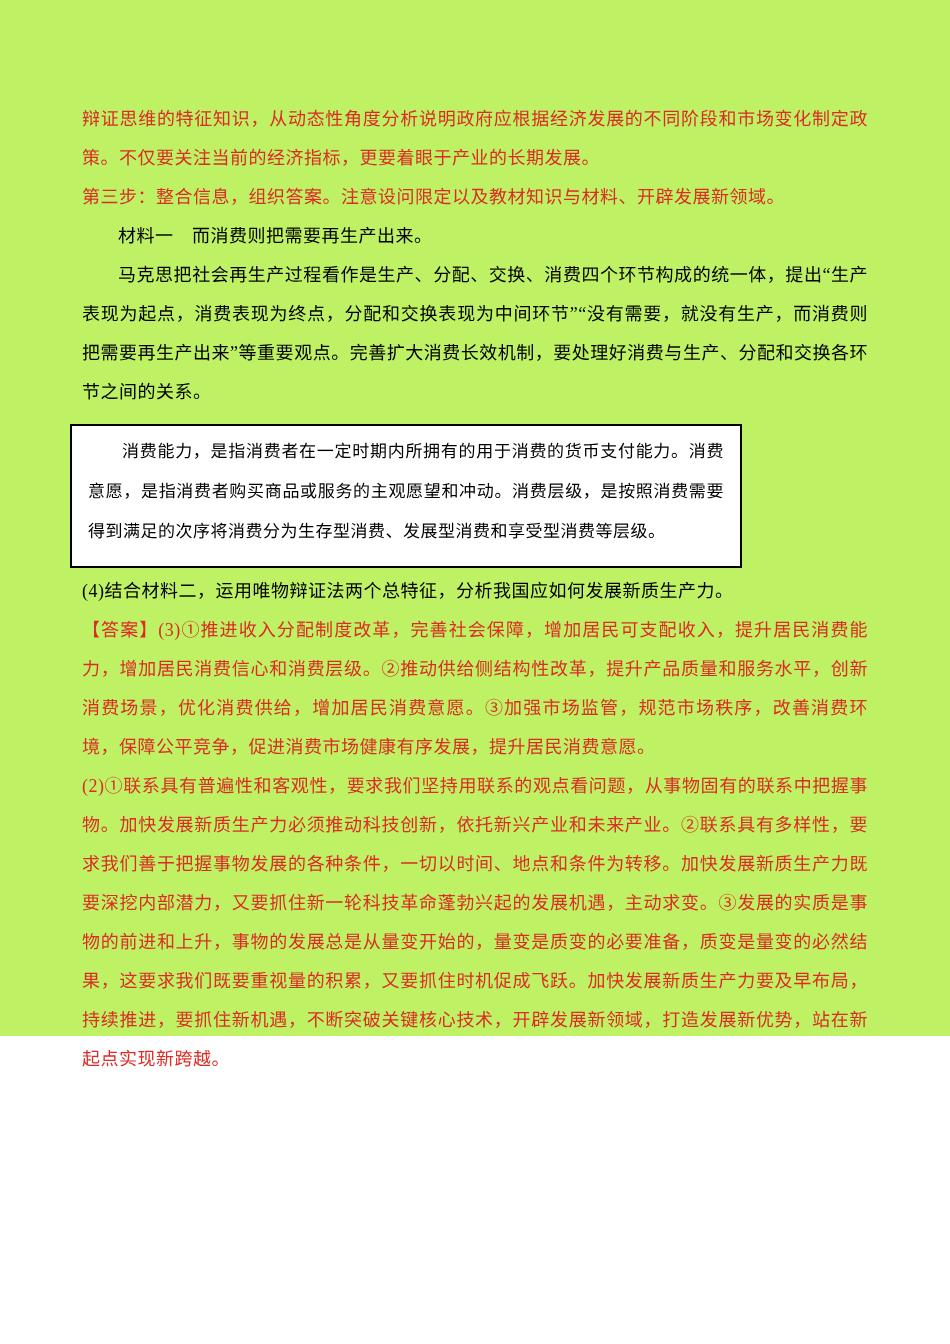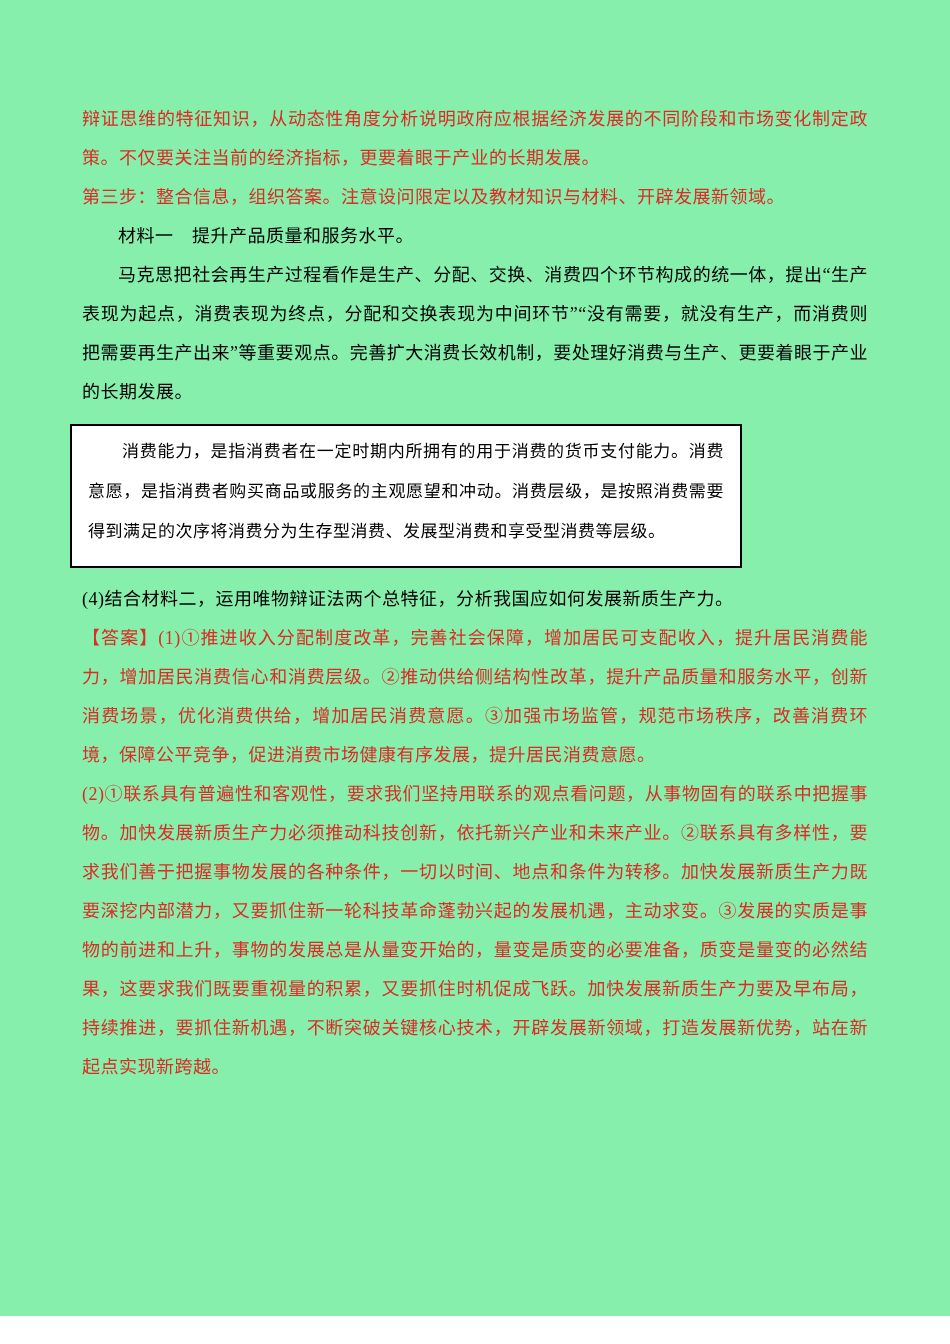--- a/index.html
+++ b/index.html
@@ -10,23 +10,23 @@
   body {
     width: 950px;
     height: 1344px;
     overflow: hidden;
     font-family: "Liberation Serif", "DejaVu Serif", serif;
     color: #000000;
   }
   .page {
     box-sizing: border-box;
     width: 950px;
-    height: 1316px;
+    height: 1036px;
     padding: 100px 82px 0 82px;
-    background: #86efac;
+    background: #bef264;
   }
   .para {
     margin: 0;
     font-size: 18px;
     line-height: 39px;
     text-align: justify;
     letter-spacing: 0.5px;
   }
   .indent {
     text-indent: 2em;
@@ -34,50 +34,50 @@
   .red {
     color: #dd2b26;
   }
   .kai {
     
     font-family: "Liberation Serif", "DejaVu Serif", serif;
   }
   .textbox {
     box-sizing: border-box;
     width: 672px;
-    margin: 12px 0 12px -12px;
+    margin: 12px 0 4px -12px;
     border: 2px solid #000000;
     padding: 6px 16px 14px 16px;
     background: #ffffff;
   }
   .textbox .para {
     font-size: 17px;
     line-height: 40px;
   }
 </style>
 </head>
 <body>
 
 <div class="page">
 
   <p class="para red">辩证思维的特征知识，从动态性角度分析说明政府应根据经济发展的不同阶段和市场变化制定政策。不仅要关注当前的经济指标，更要着眼于产业的长期发展。</p>
 
   <p class="para red">第三步：整合信息，组织答案。注意设问限定以及教材知识与材料、开辟发展新领域。</p>
 
 
-  <p class="para kai indent">材料一　提升产品质量和服务水平。</p>
+  <p class="para kai indent">材料一　而消费则把需要再生产出来。</p>
 
-  <p class="para kai indent">马克思把社会再生产过程看作是生产、分配、交换、消费四个环节构成的统一体，提出“生产表现为起点，消费表现为终点，分配和交换表现为中间环节”“没有需要，就没有生产，而消费则把需要再生产出来”等重要观点。完善扩大消费长效机制，要处理好消费与生产、更要着眼于产业的长期发展。</p>
+  <p class="para kai indent">马克思把社会再生产过程看作是生产、分配、交换、消费四个环节构成的统一体，提出“生产表现为起点，消费表现为终点，分配和交换表现为中间环节”“没有需要，就没有生产，而消费则把需要再生产出来”等重要观点。完善扩大消费长效机制，要处理好消费与生产、分配和交换各环节之间的关系。</p>
 
 
   <div class="textbox">
     <p class="para kai indent">消费能力，是指消费者在一定时期内所拥有的用于消费的货币支付能力。消费意愿，是指消费者购买商品或服务的主观愿望和冲动。消费层级，是按照消费需要得到满足的次序将消费分为生存型消费、发展型消费和享受型消费等层级。</p>
   </div>
 
 
 
   <p class="para">(4)结合材料二，运用唯物辩证法两个总特征，分析我国应如何发展新质生产力。</p>
 
-  <p class="para red">【答案】(1)①推进收入分配制度改革，完善社会保障，增加居民可支配收入，提升居民消费能力，增加居民消费信心和消费层级。②推动供给侧结构性改革，提升产品质量和服务水平，创新消费场景，优化消费供给，增加居民消费意愿。③加强市场监管，规范市场秩序，改善消费环境，保障公平竞争，促进消费市场健康有序发展，提升居民消费意愿。</p>
+  <p class="para red">【答案】(3)①推进收入分配制度改革，完善社会保障，增加居民可支配收入，提升居民消费能力，增加居民消费信心和消费层级。②推动供给侧结构性改革，提升产品质量和服务水平，创新消费场景，优化消费供给，增加居民消费意愿。③加强市场监管，规范市场秩序，改善消费环境，保障公平竞争，促进消费市场健康有序发展，提升居民消费意愿。</p>
 
   <p class="para red">(2)①联系具有普遍性和客观性，要求我们坚持用联系的观点看问题，从事物固有的联系中把握事物。加快发展新质生产力必须推动科技创新，依托新兴产业和未来产业。②联系具有多样性，要求我们善于把握事物发展的各种条件，一切以时间、地点和条件为转移。加快发展新质生产力既要深挖内部潜力，又要抓住新一轮科技革命蓬勃兴起的发展机遇，主动求变。③发展的实质是事物的前进和上升，事物的发展总是从量变开始的，量变是质变的必要准备，质变是量变的必然结果，这要求我们既要重视量的积累，又要抓住时机促成飞跃。加快发展新质生产力要及早布局，持续推进，要抓住新机遇，不断突破关键核心技术，开辟发展新领域，打造发展新优势，站在新起点实现新跨越。</p>
 
 </div>
 
 </body></html>

